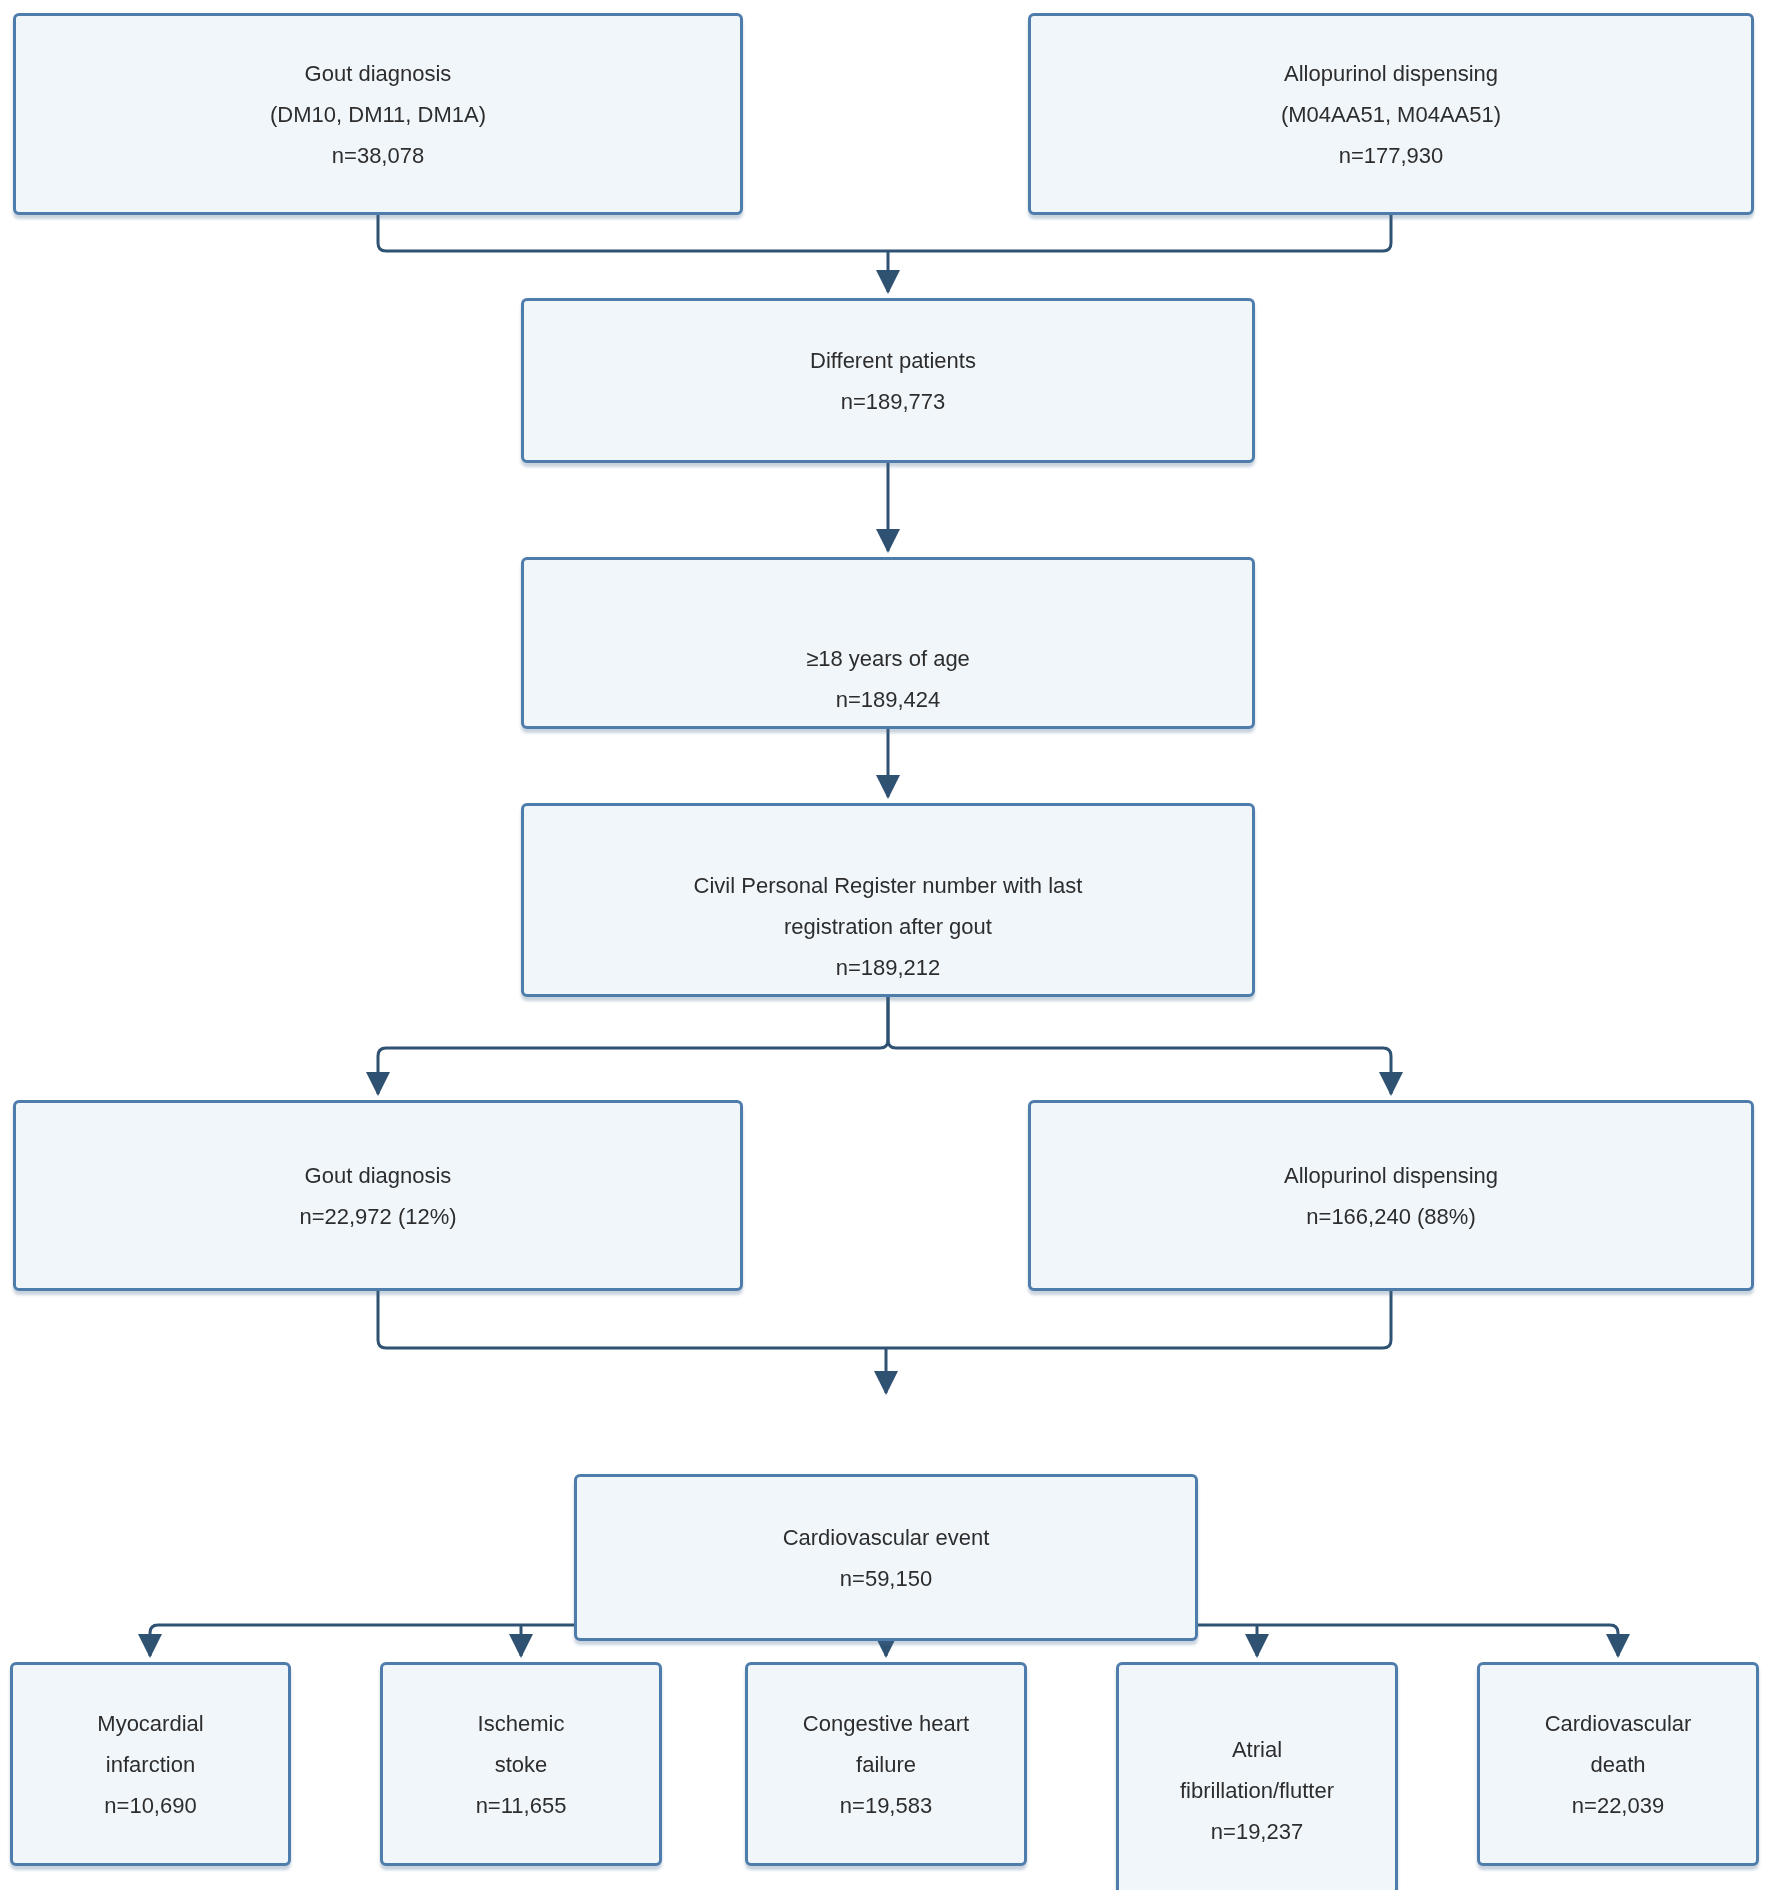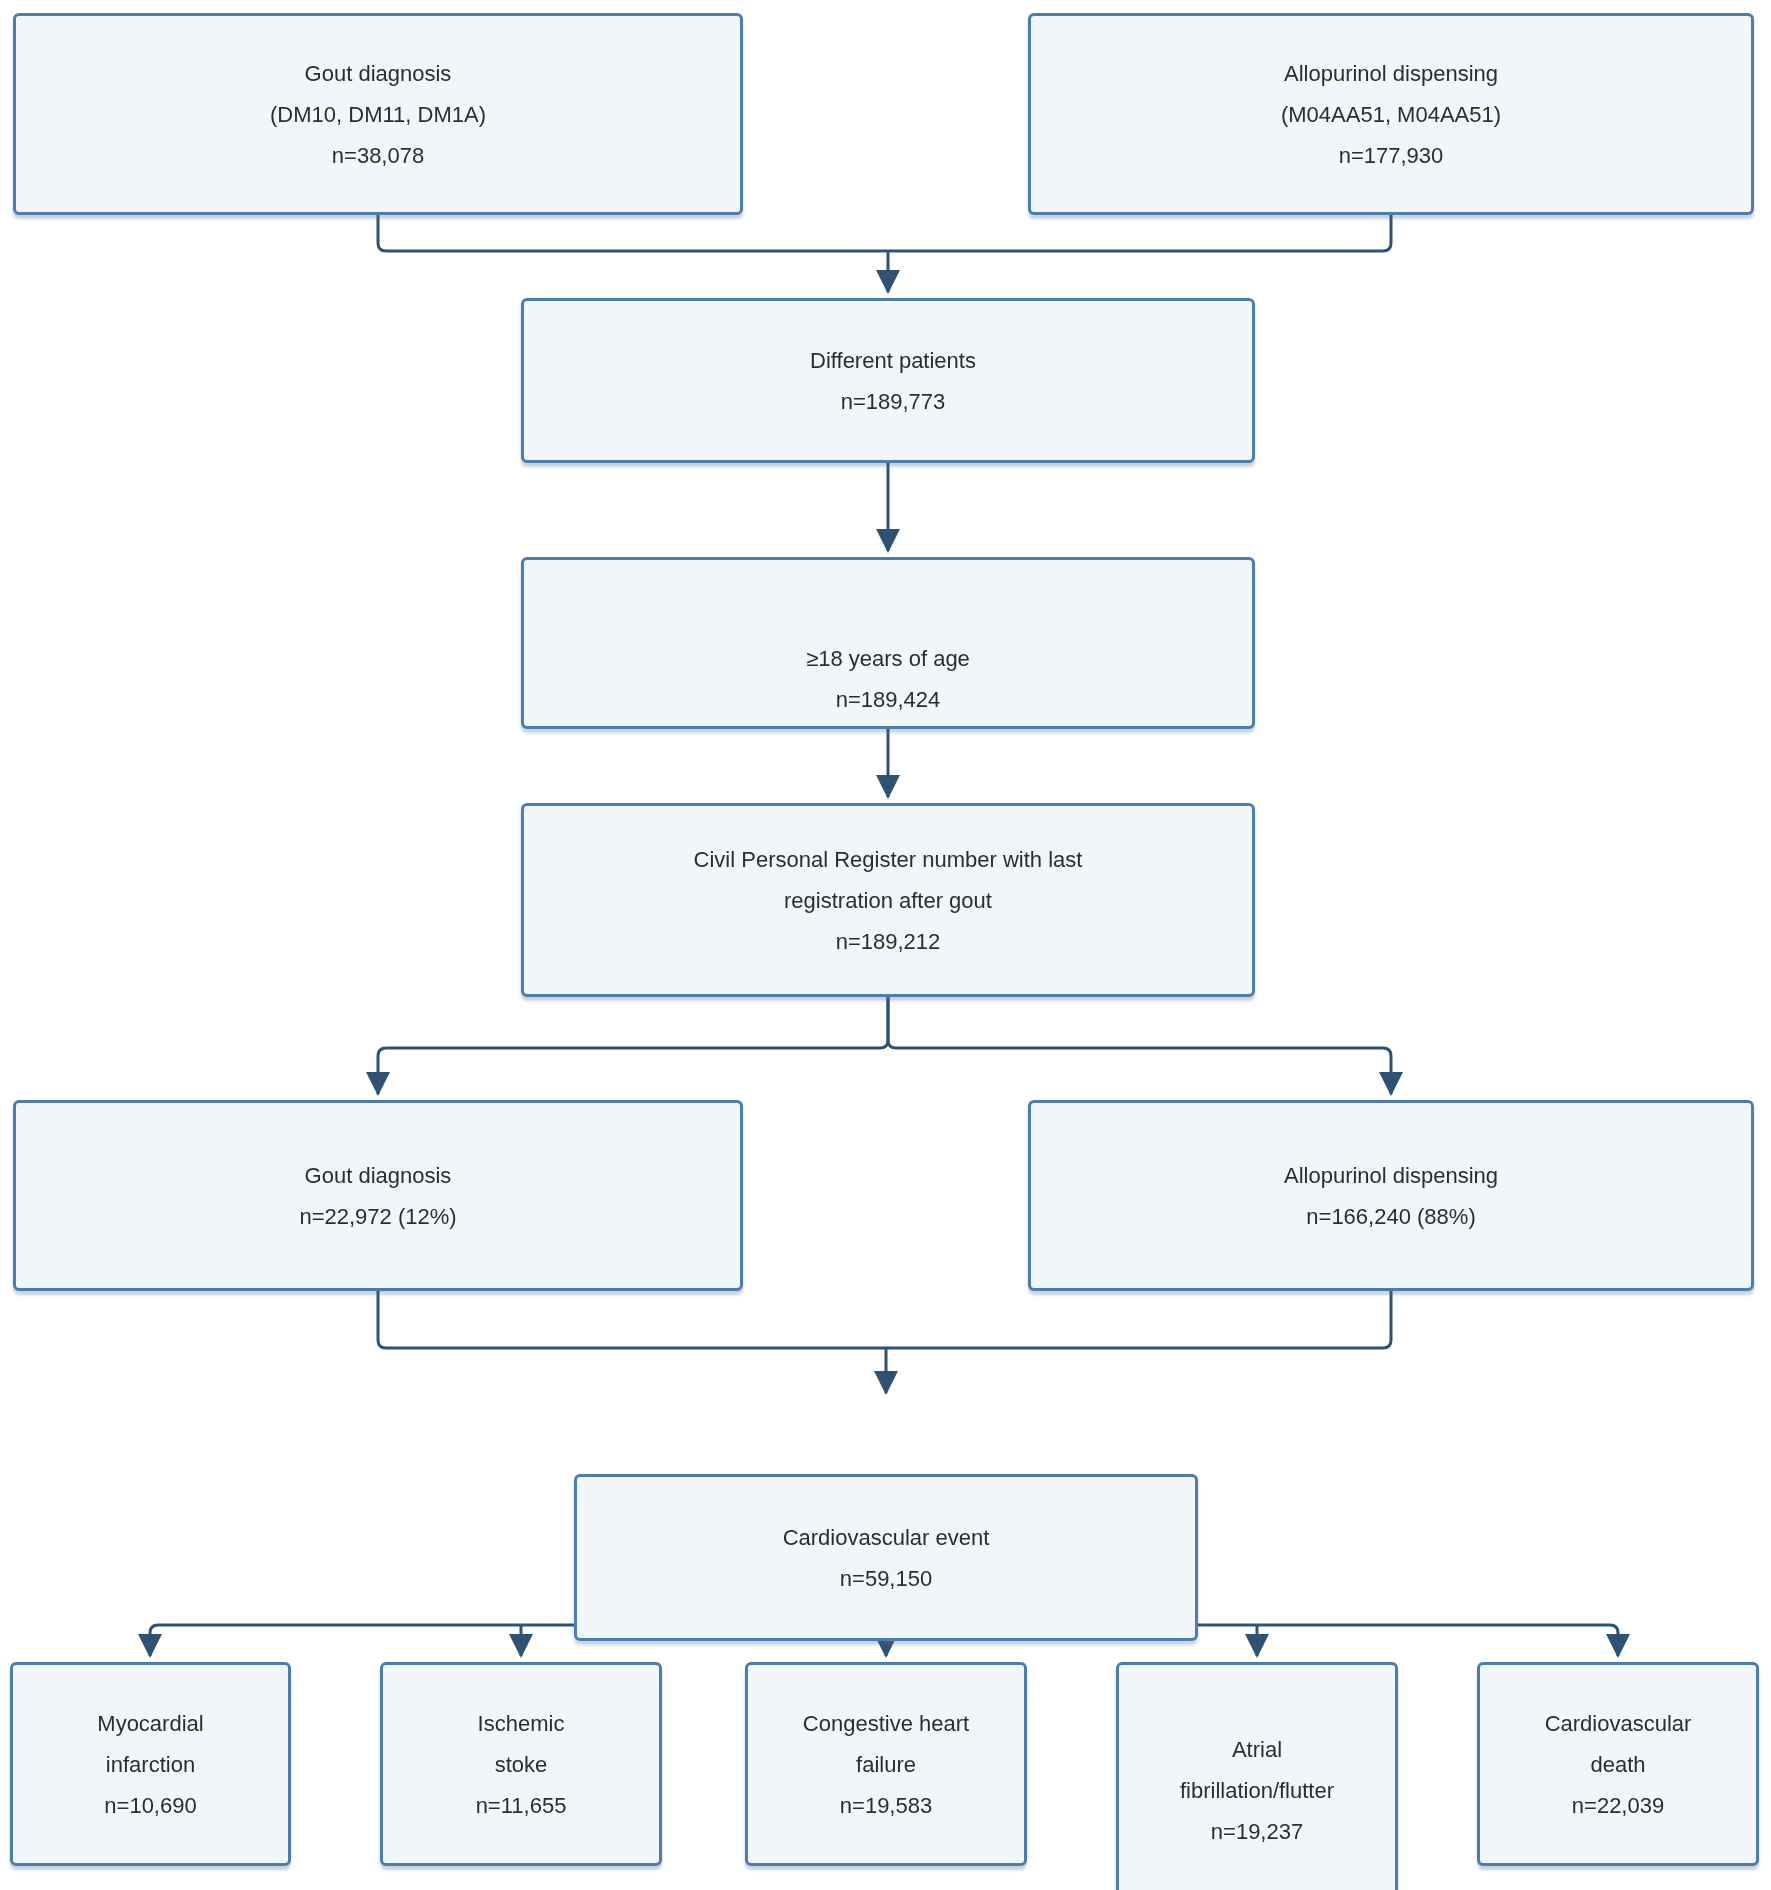--- a/index.html
+++ b/index.html
@@ -48,21 +48,21 @@
     line-height: 41px;
     padding: 6px 10px;
   }
   .node .line { display: block; white-space: nowrap; }
   
   #n-gout-top        { left: 13px;   top: 13px;   width: 730px; height: 202px; }
   #n-allo-top        { left: 1028px; top: 13px;   width: 726px; height: 202px; }
   
   #n-different       { left: 521px;  top: 298px;  width: 734px; height: 165px; padding-left: 20px; }
   #n-age18           { left: 521px;  top: 557px;  width: 734px; height: 172px; justify-content: flex-end; }
-  #n-cpr             { left: 521px;  top: 803px;  width: 734px; height: 194px; }
+  #n-cpr             { left: 521px;  top: 803px;  width: 734px; height: 194px; justify-content: flex-end; }
   
   #n-gout-cohort     { left: 13px;   top: 1100px; width: 730px; height: 191px; }
   #n-allo-cohort     { left: 1028px; top: 1100px; width: 726px; height: 191px; }
   
   #n-cv-event        { left: 574px;  top: 1474px; width: 624px; height: 167px; }
   
   #n-mi              { left: 10px;   top: 1662px; width: 281px; height: 204px; }
   #n-stroke          { left: 380px;  top: 1662px; width: 282px; height: 204px; }
   #n-chf             { left: 745px;  top: 1662px; width: 282px; height: 204px; }
   #n-af              { left: 1116px; top: 1662px; width: 282px; height: 257px; }

